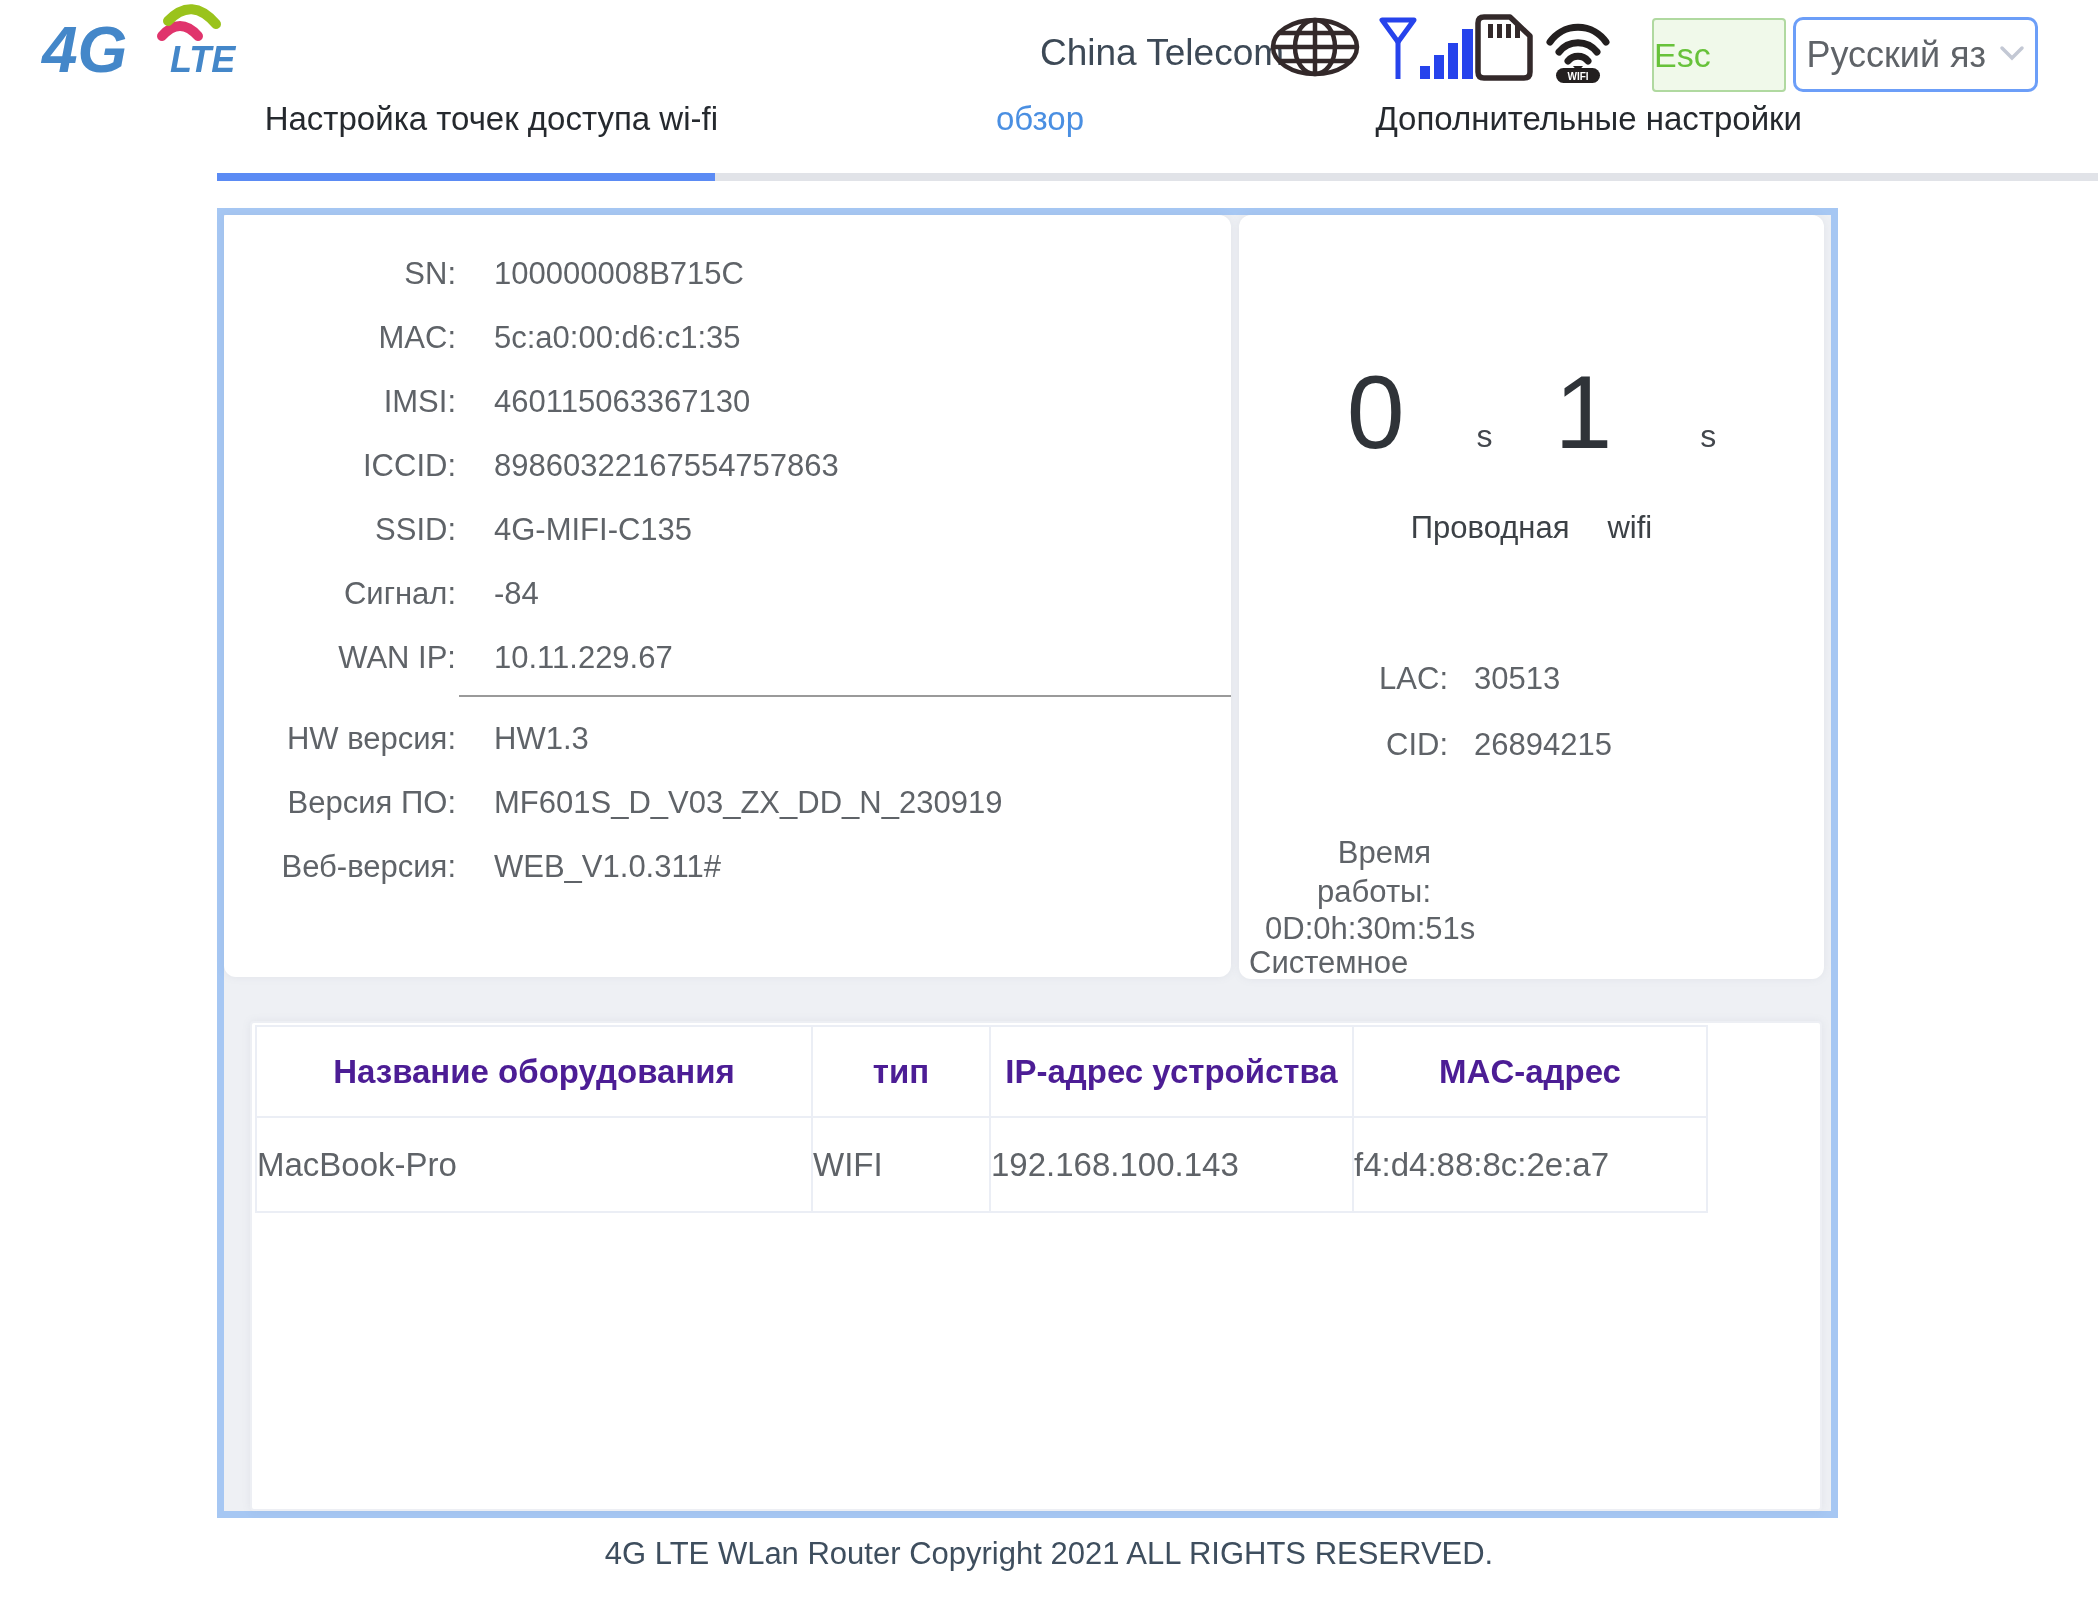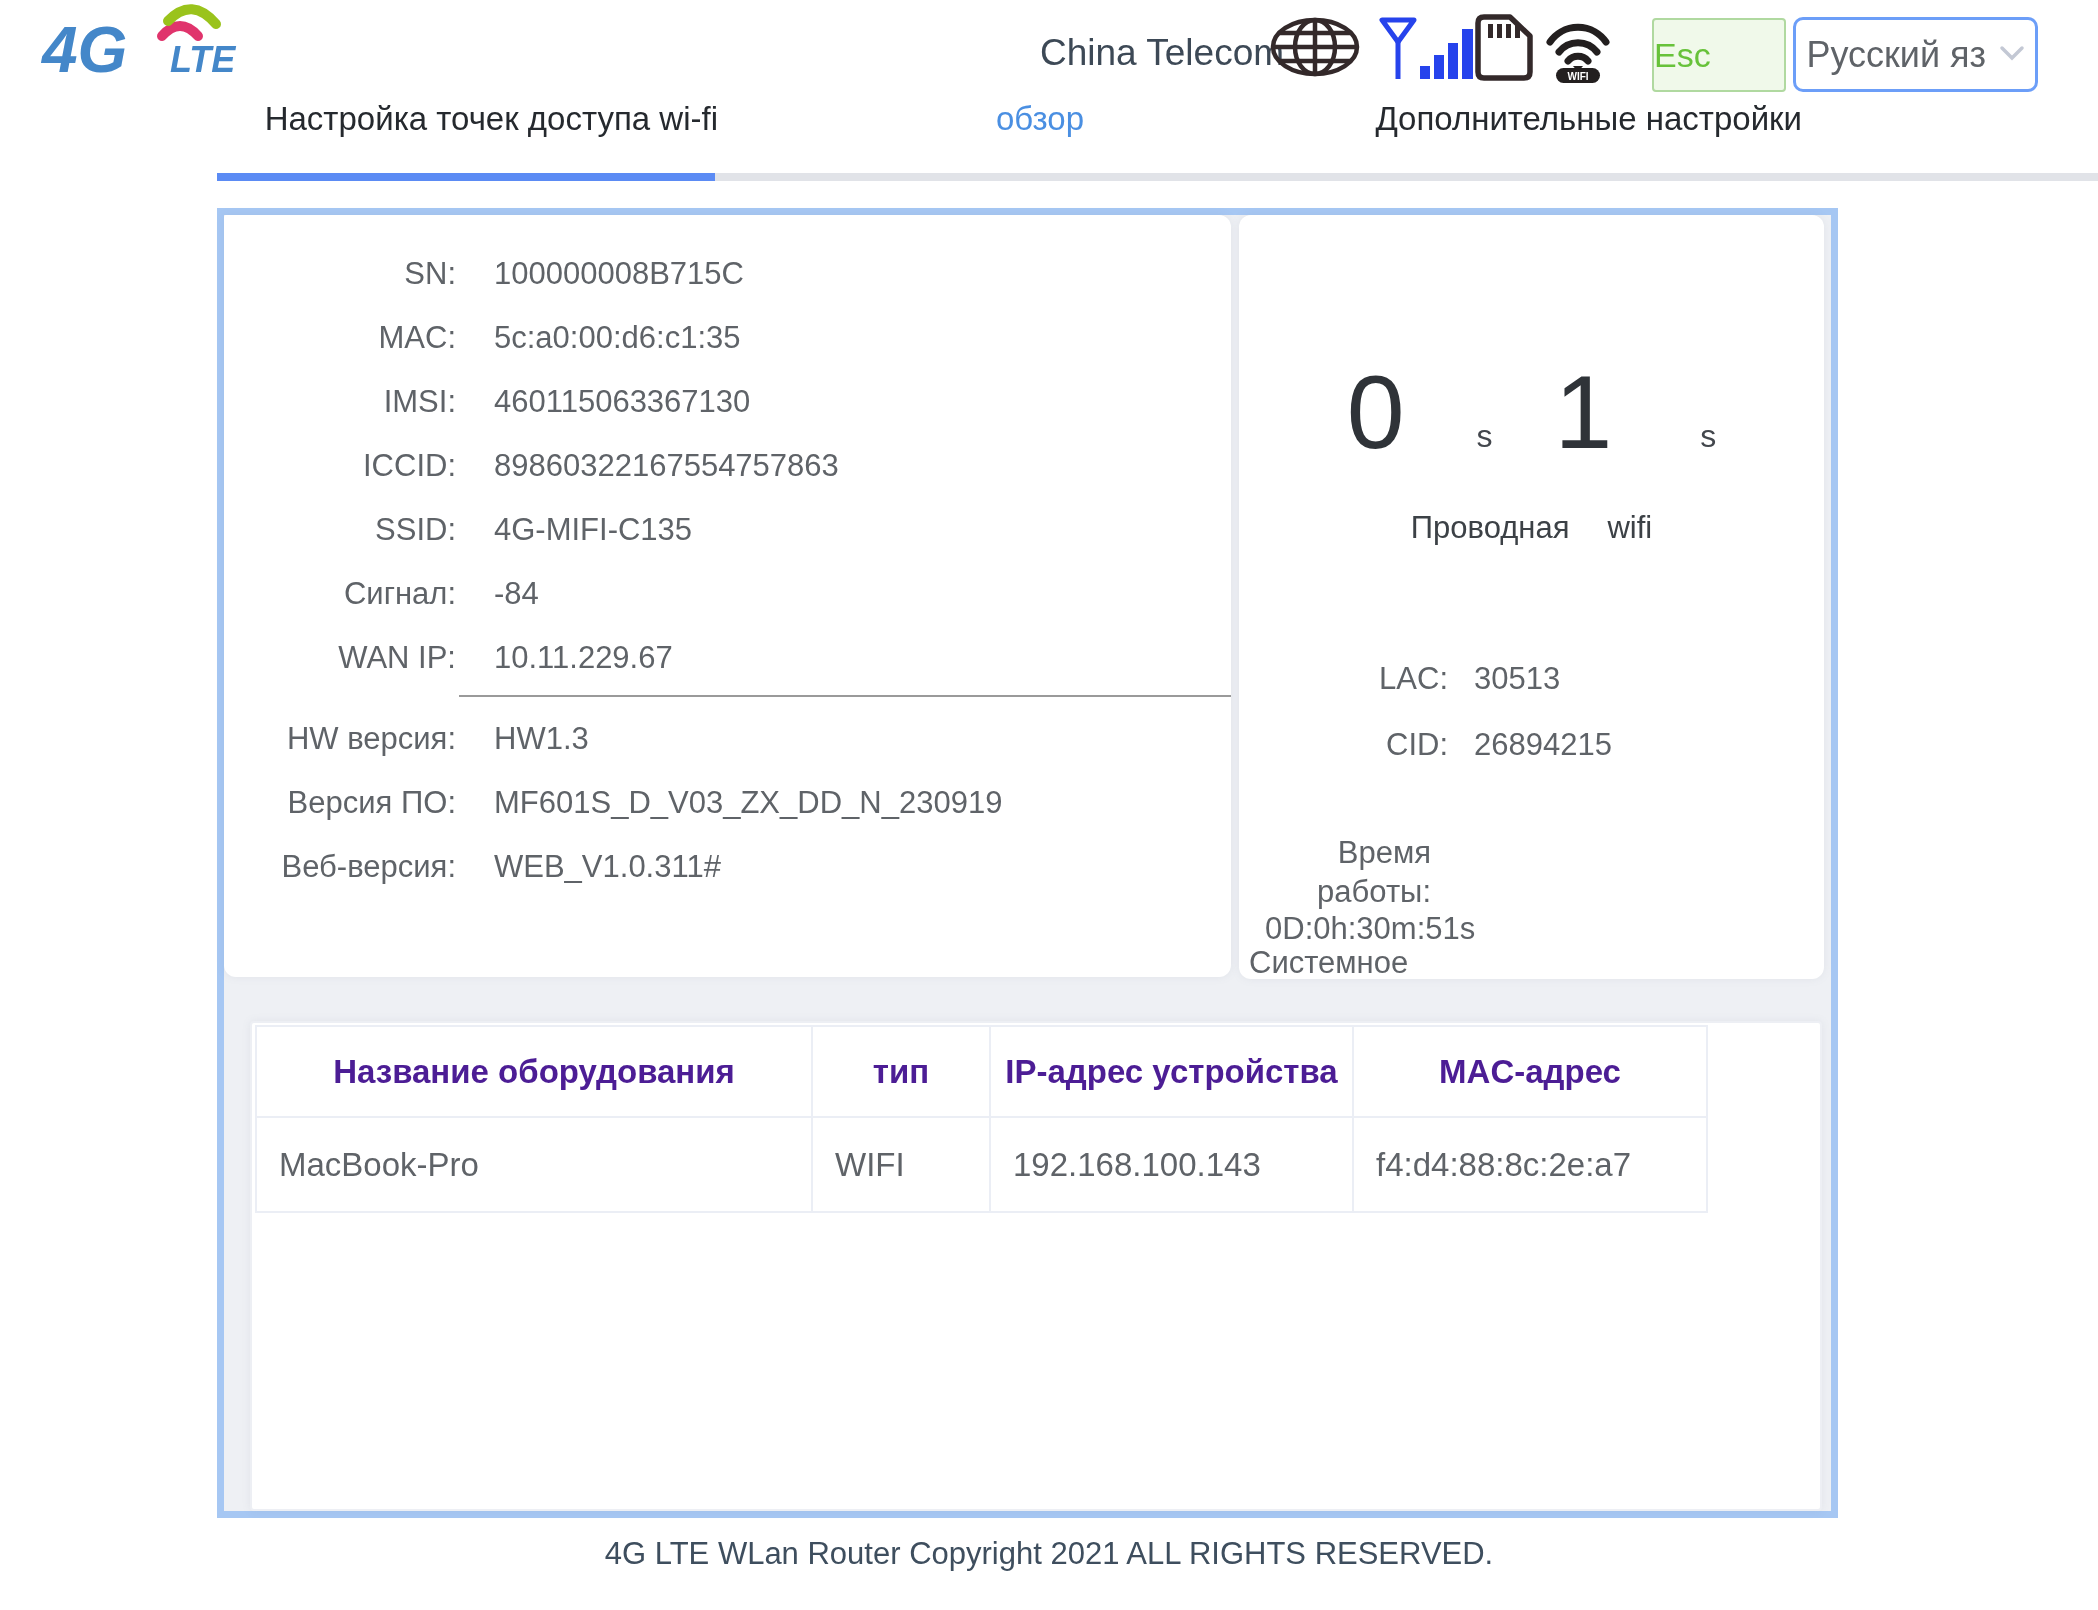--- a/index.html
+++ b/index.html
@@ -60,21 +60,21 @@
   .row-cid { top:508px; height:44px; }
   .uptime { position:absolute; top:618px; left:0; width:100%; display:flex; 
     font-size:31px; color:#5f6368;flex-direction:column; }
   .uptime-label { width:192px; text-align:right; line-height:39px; flex:none; }
   .system-label { position:absolute; left:10px; top:730px; font-size:31px; color:#5f6368; white-space:nowrap; }
 
   
   .clients { border-collapse:collapse; margin:2px 0 0 3px; table-layout:fixed; }
   .clients th, .clients td { border:2px solid #ebeef5; background:#ffffff; }
   .clients th { height:91px; font-size:33px; font-weight:bold; color:#4c1d95; text-align:center; }
-  .clients td { height:95px; font-size:33px; color:#5f6368; text-align:left; padding-left:22px; }
+  .clients td { height:95px; font-size:33px; color:#5f6368; text-align:left; }
   .col-name { width:556px; } .col-type { width:178px; } .col-ip { width:363px; } .col-mac { width:354px; }
 
   
   .footer { position:absolute; left:0; top:1536px; width:100%; text-align:center;
     font-size:31px; color:#3e4e5e; }
 </style>
 </head>
 <body>
 
 <div class="page">

